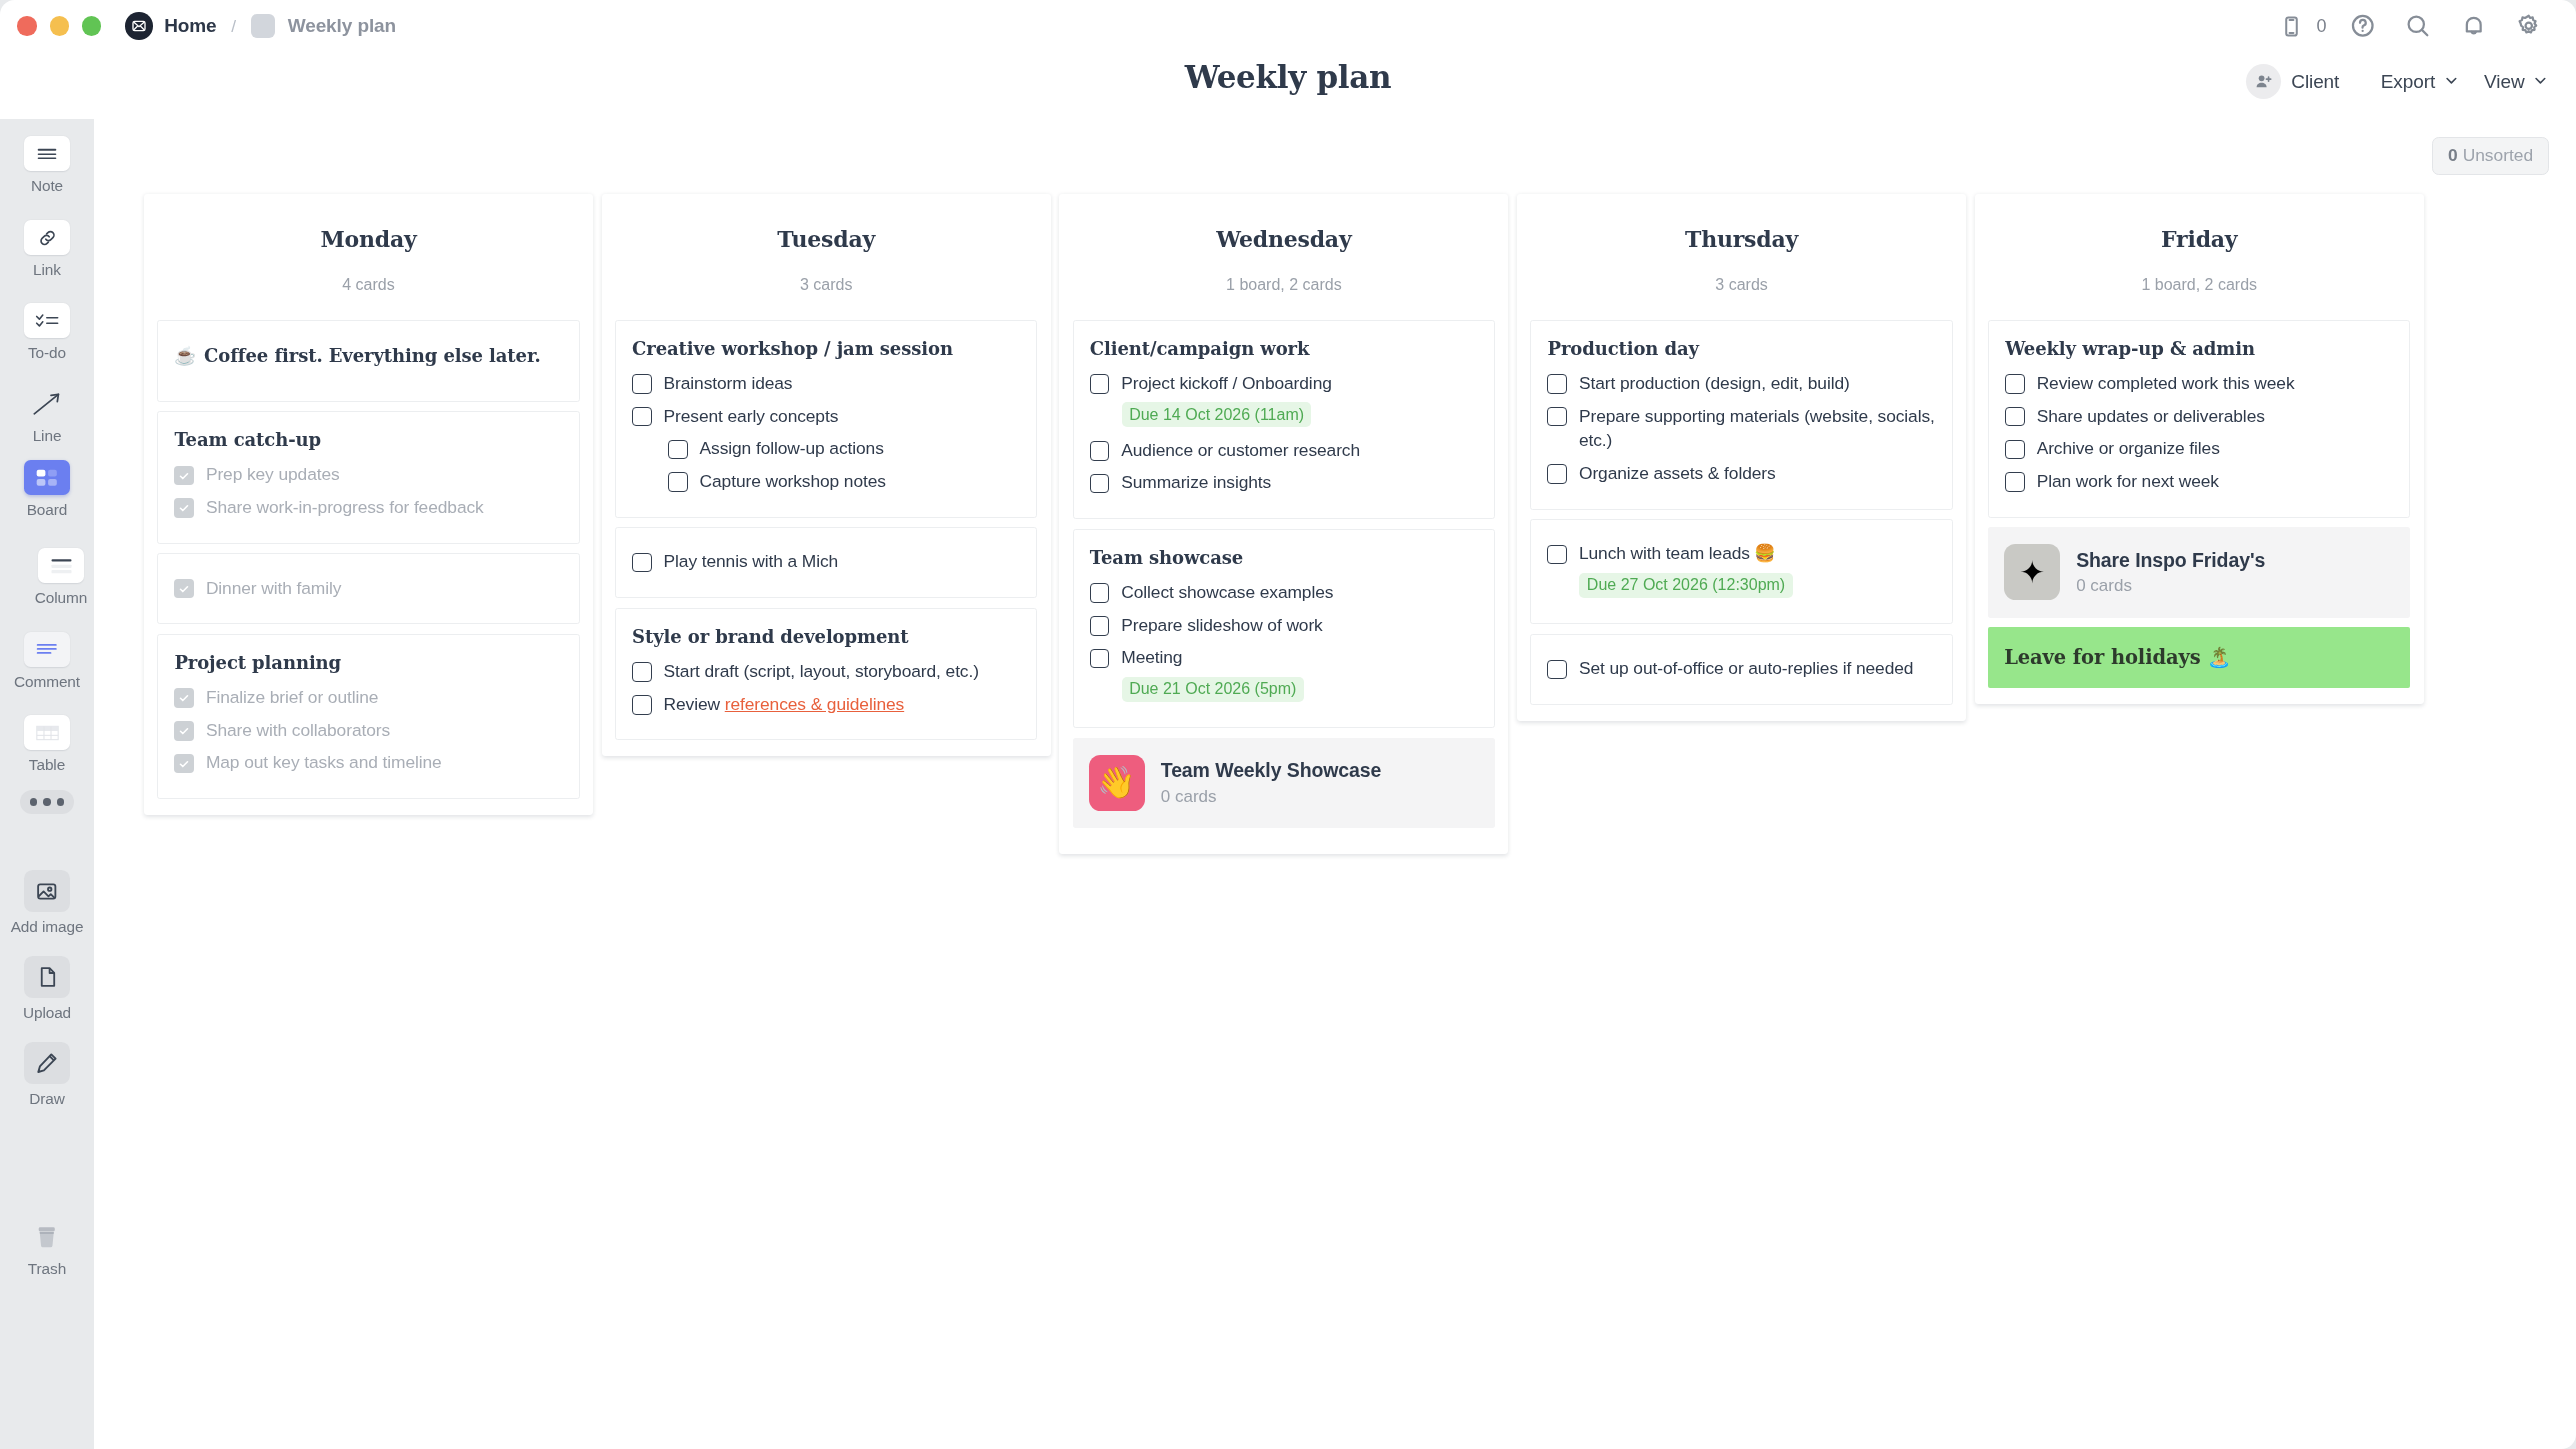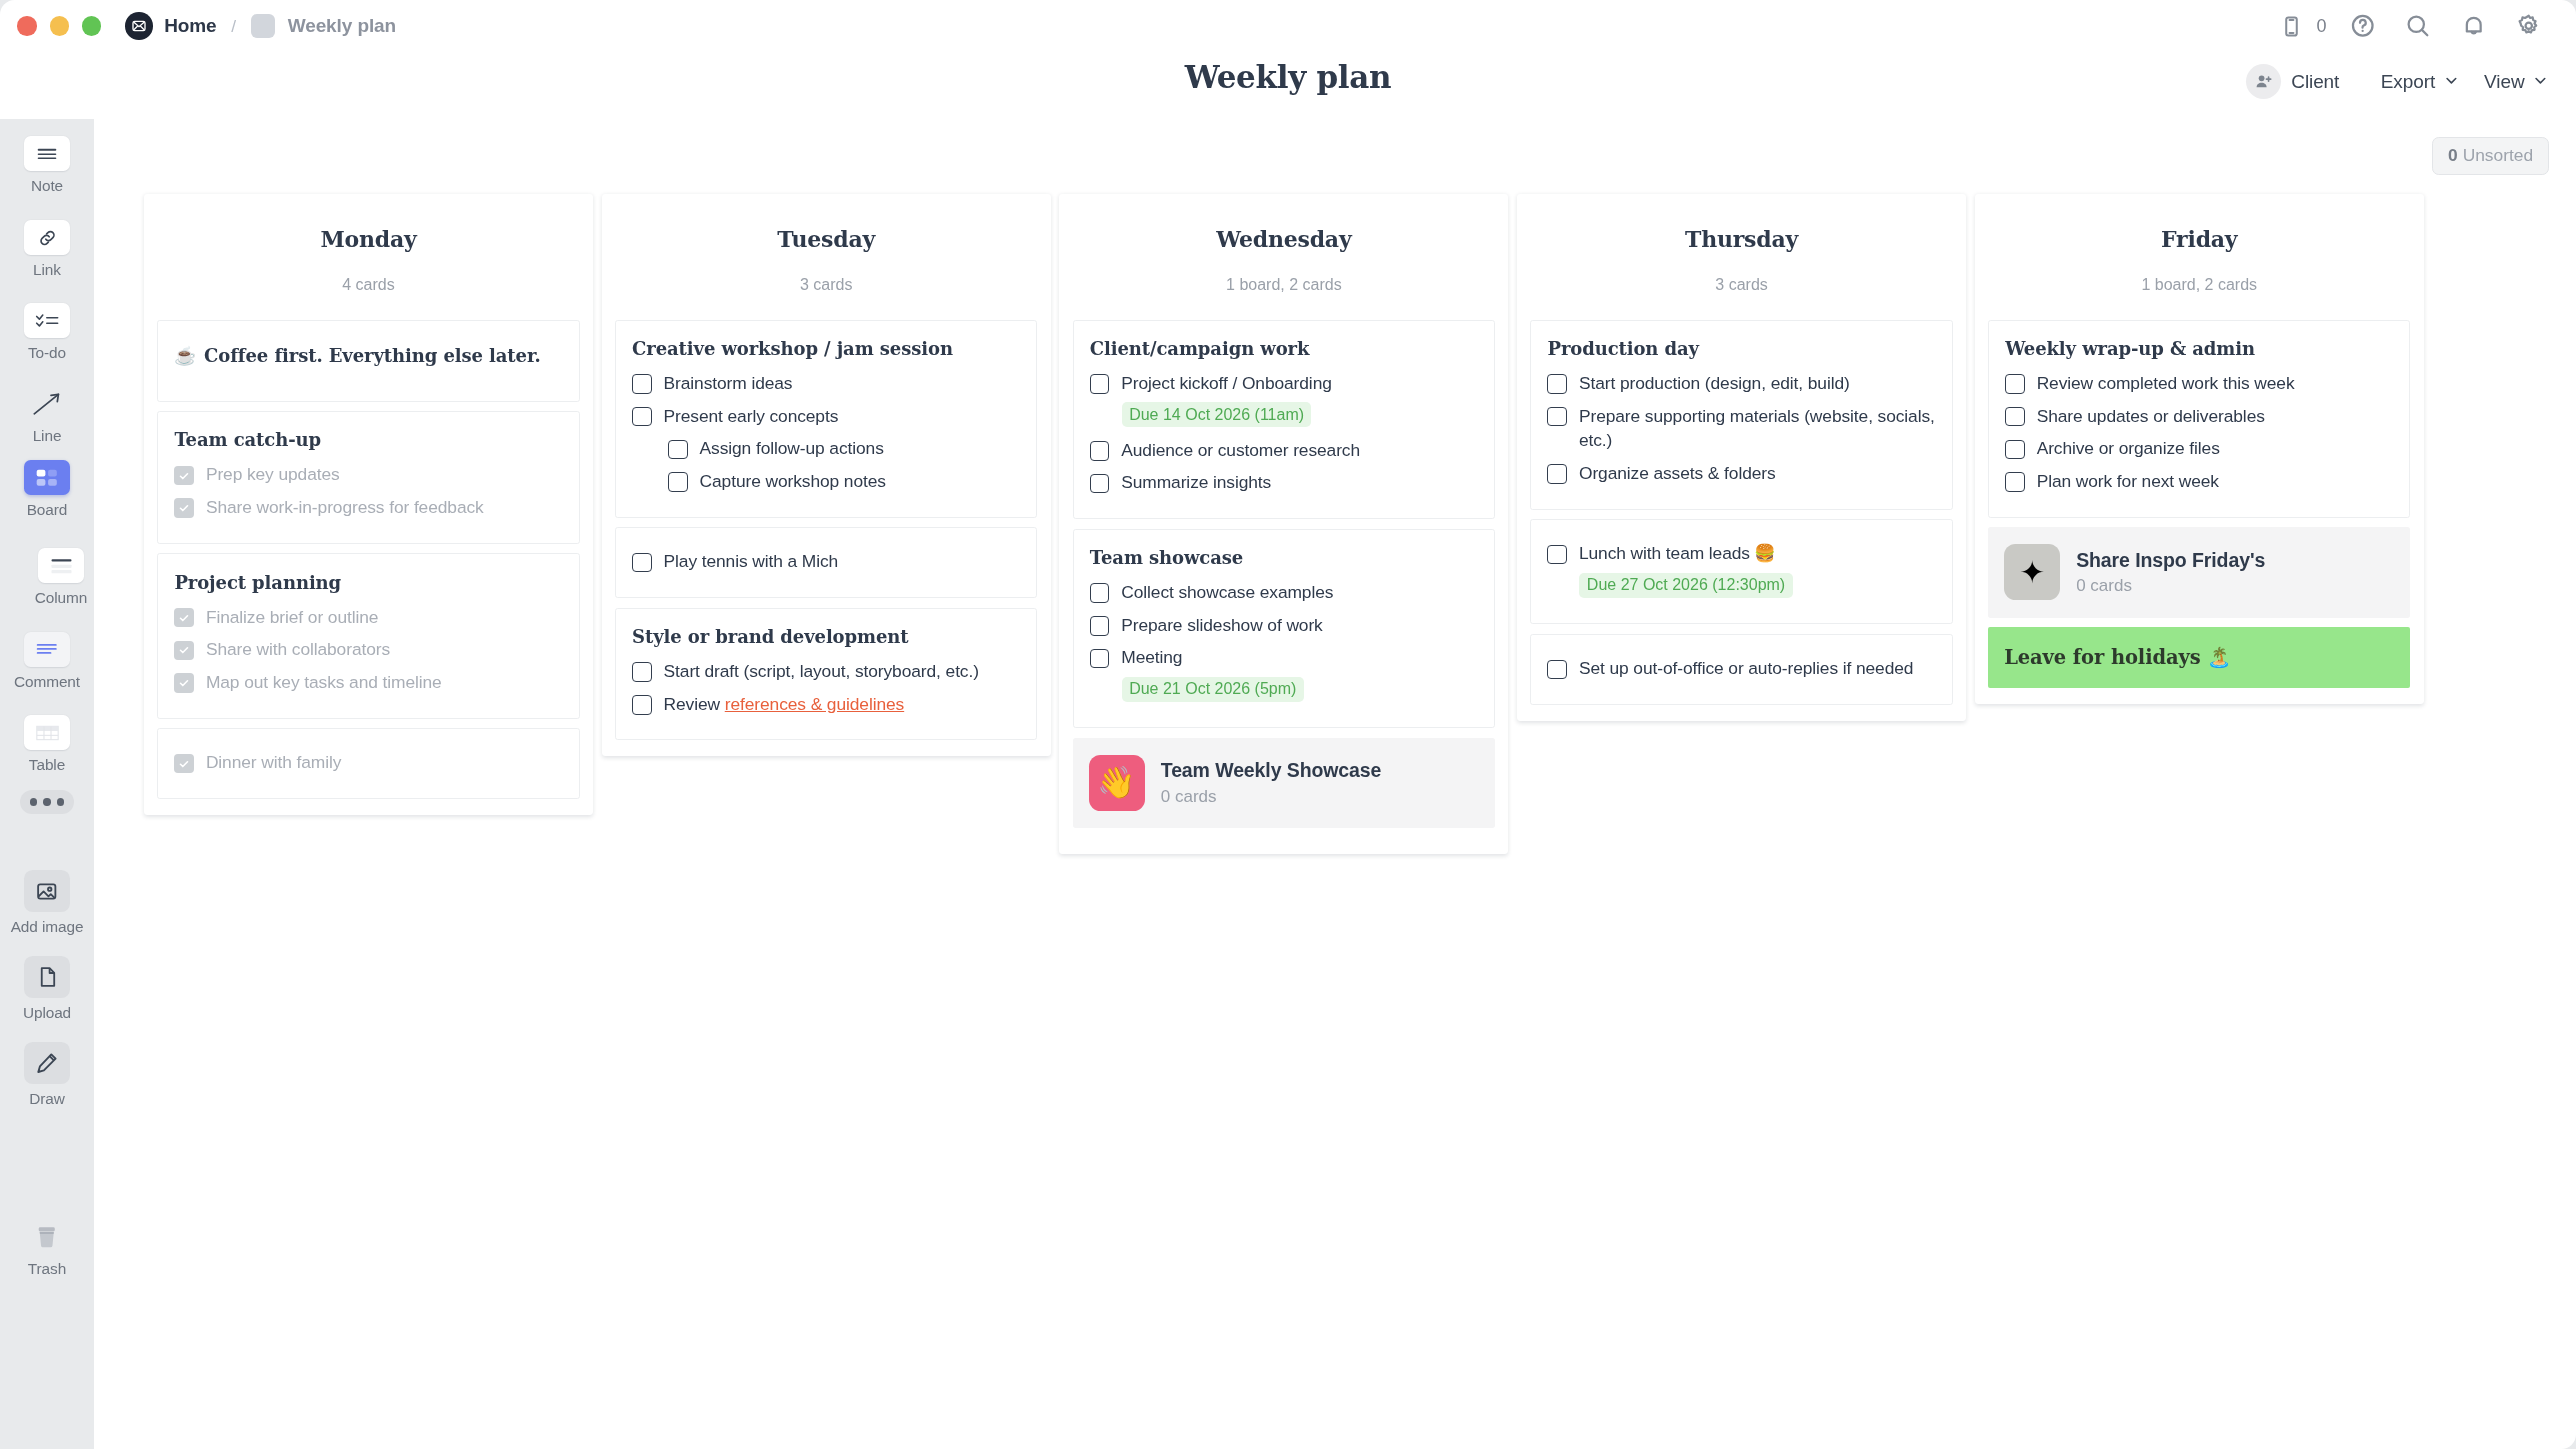--- a/index.html
+++ b/index.html
@@ -482,20 +482,30 @@
             <div class="todo done">
               <span class="cbox done">
                 <svg width="12" height="12" viewBox="0 0 24 24" fill="none" stroke="#ffffff" stroke-width="3.2" stroke-linecap="round" stroke-linejoin="round">
                   <path d="M5 12.5l4.6 4.6L19 7.5"></path>
                 </svg>
               </span>
               <span class="todo-txt">Share work-in-progress for feedback</span>
             </div>
           </div>
           <div class="card">
+            <div class="todo done">
+              <span class="cbox done">
+                <svg width="12" height="12" viewBox="0 0 24 24" fill="none" stroke="#ffffff" stroke-width="3.2" stroke-linecap="round" stroke-linejoin="round">
+                  <path d="M5 12.5l4.6 4.6L19 7.5"></path>
+                </svg>
+              </span>
+              <span class="todo-txt">Dinner with family</span>
+            </div>
+          </div>
+          <div class="card">
             <div class="card-title">Project planning</div>
             <div class="todo done">
               <span class="cbox done">
                 <svg width="12" height="12" viewBox="0 0 24 24" fill="none" stroke="#ffffff" stroke-width="3.2" stroke-linecap="round" stroke-linejoin="round">
                   <path d="M5 12.5l4.6 4.6L19 7.5"></path>
                 </svg>
               </span>
               <span class="todo-txt">Finalize brief or outline</span>
             </div>
             <div class="todo done">
@@ -508,30 +518,20 @@
             </div>
             <div class="todo done">
               <span class="cbox done">
                 <svg width="12" height="12" viewBox="0 0 24 24" fill="none" stroke="#ffffff" stroke-width="3.2" stroke-linecap="round" stroke-linejoin="round">
                   <path d="M5 12.5l4.6 4.6L19 7.5"></path>
                 </svg>
               </span>
               <span class="todo-txt">Map out key tasks and timeline</span>
             </div>
           </div>
-          <div class="card">
-            <div class="todo done">
-              <span class="cbox done">
-                <svg width="12" height="12" viewBox="0 0 24 24" fill="none" stroke="#ffffff" stroke-width="3.2" stroke-linecap="round" stroke-linejoin="round">
-                  <path d="M5 12.5l4.6 4.6L19 7.5"></path>
-                </svg>
-              </span>
-              <span class="todo-txt">Dinner with family</span>
-            </div>
-          </div>
         </div>
         <div class="col">
           <div class="col-head">
             <div class="col-title">Tuesday</div>
             <div class="col-sub">3 cards</div>
           </div>
           <div class="card">
             <div class="card-title">Creative workshop / jam session</div>
             <div class="todo">
               <span class="cbox"></span>

